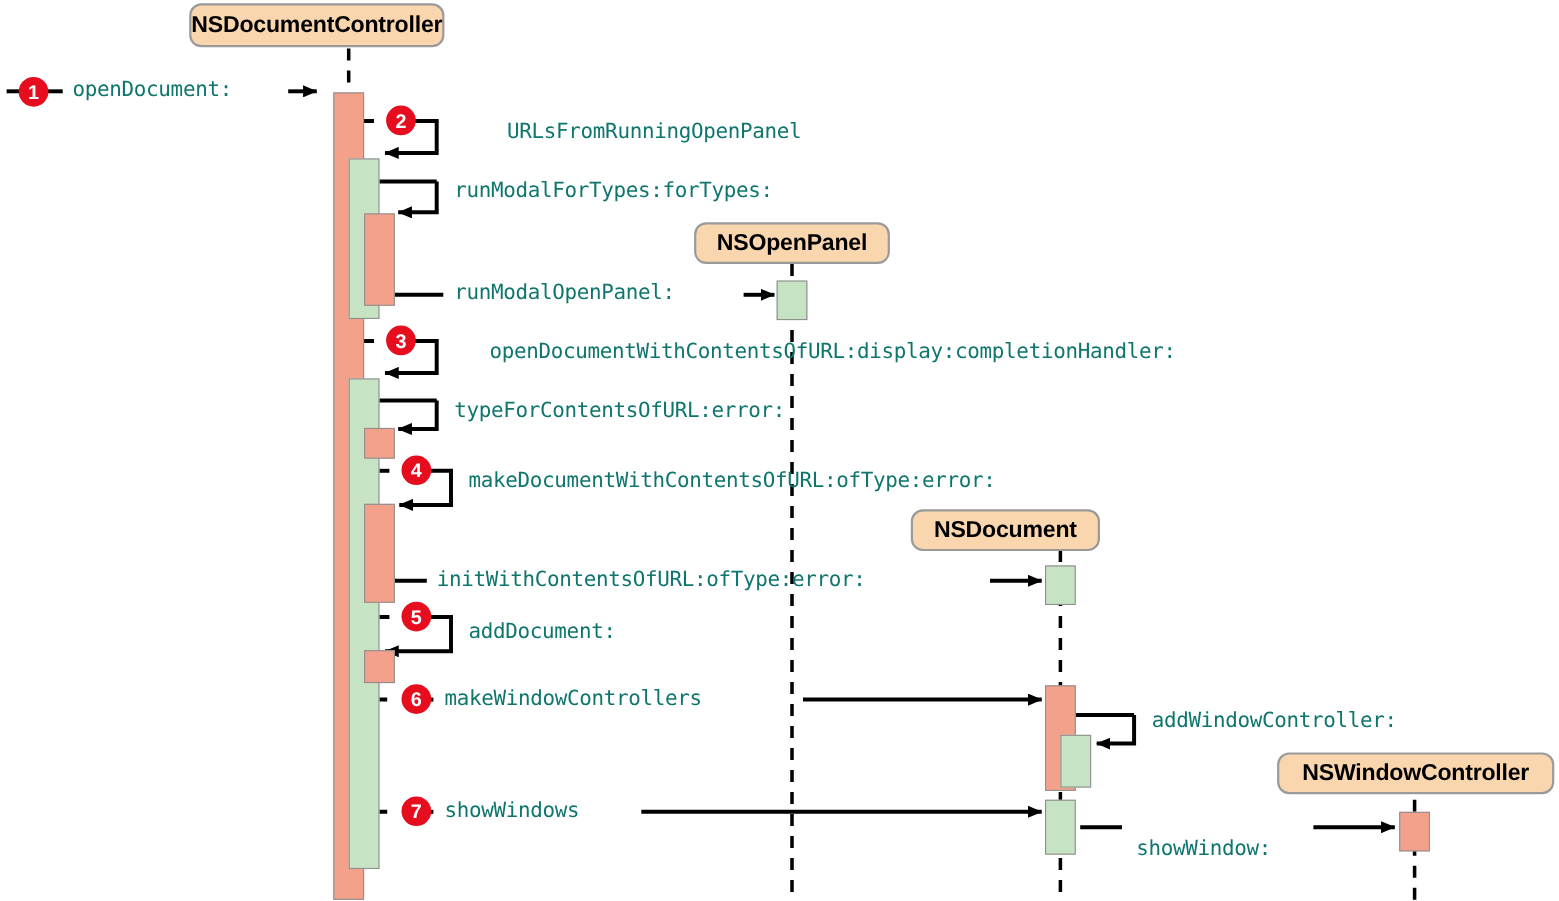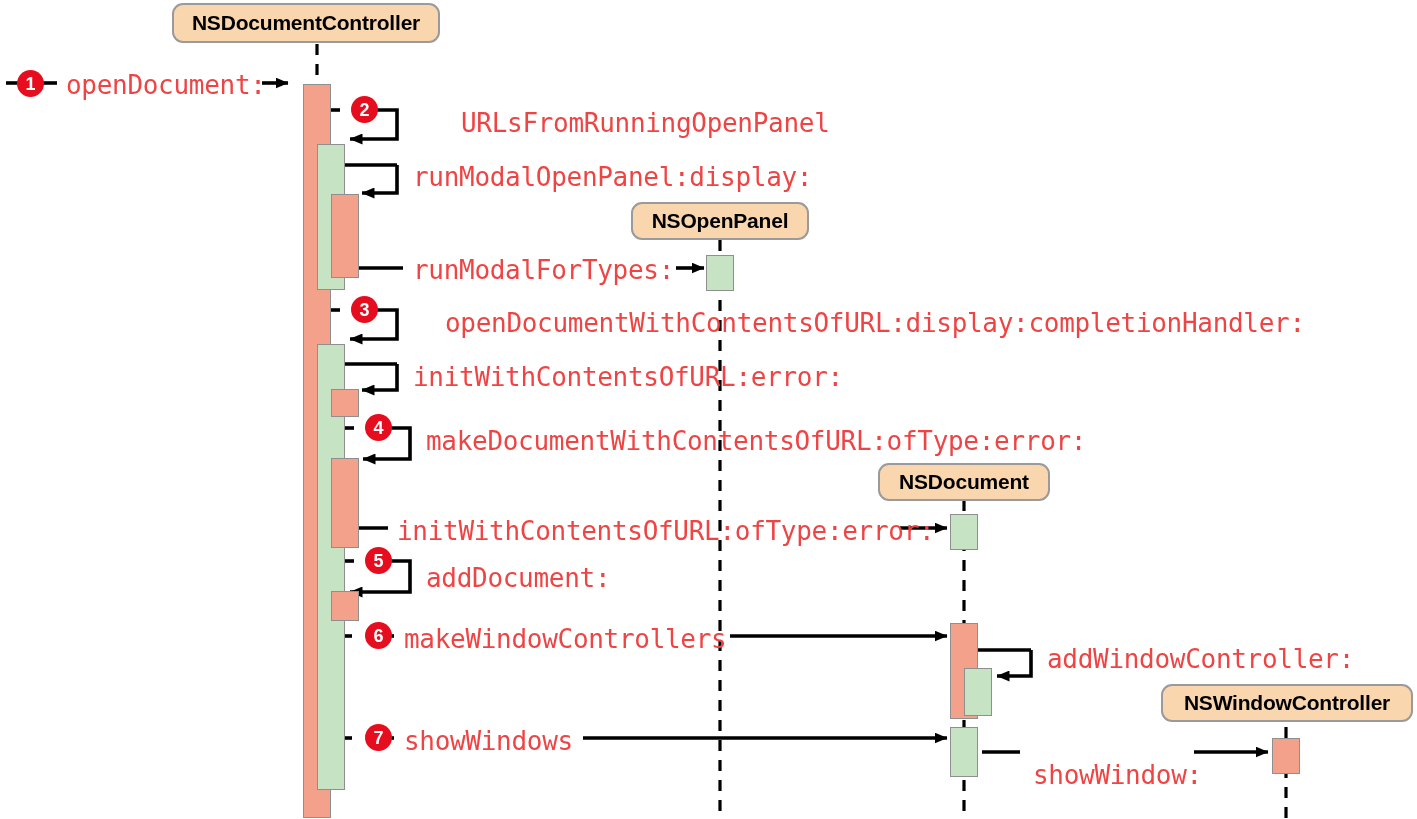--- a/index.html
+++ b/index.html
@@ -62,22 +62,22 @@
     display: flex;
     align-items: center;
     justify-content: center;
     line-height: 1;
     z-index: 30;
   }
   
   .msg {
     position: absolute;
     font-family: "DejaVu Sans Mono", monospace;
-    font-size: 26px;
-    color: #ef4444;
+    font-size: 19px;
+    color: #0f766e;
     white-space: nowrap;
     line-height: 1;
     letter-spacing: -0.3px;
     z-index: 20;
   }
 </style>
 </head>
 <body>
 
 <div id="diagram-root">
@@ -184,29 +184,29 @@
 
   <div class="act green" style="left:706px; top:255px; width:28px; height:36px; z-index:11;"></div>
 
   <div class="act green" style="left:950px; top:514px; width:28px; height:36px; z-index:11;"></div>
   <div class="act salmon" style="left:950px; top:623px; width:28px; height:96px; z-index:11;"></div>
   <div class="act green" style="left:964px; top:668px; width:28px; height:48px; z-index:12;"></div>
   <div class="act green" style="left:950px; top:727px; width:28px; height:50px; z-index:11;"></div>
 
   <div class="act salmon" style="left:1272px; top:738px; width:28px; height:36px; z-index:11;"></div>
 
-  <div class="lifeline-box" style="left:172px; top:3px; width:268px; height:40px;">
+  <div class="lifeline-box" style="left:172px; top:3px; width:232px; height:40px;">
     <span>NSDocumentController</span>
   </div>
 
   <div class="lifeline-box" style="left:631px; top:202px; width:178px; height:38px;justify-content:center;">
     <span>NSOpenPanel</span>
   </div>
 
-  <div class="lifeline-box" style="left:878px; top:463px; width:172px; height:38px;">
+  <div class="lifeline-box" style="left:828px; top:463px; width:172px; height:38px;">
     <span>NSDocument</span>
   </div>
 
   <div class="lifeline-box" style="left:1161px; top:684px; width:252px; height:38px;">
     <span>NSWindowController</span>
   </div>
 
   <div class="badge" style="left:17px; top:70px;">
     <span>1</span>
   </div>
@@ -226,27 +226,27 @@
     <span>6</span>
   </div>
   <div class="badge" style="left:365px; top:724px;">
     <span>7</span>
   </div>
 
   <div class="msg" style="left:66px; top:72px;">openDocument:</div>
 
   <div class="msg" style="left:413px; top:110px;margin-left:48px;">URLsFromRunningOpenPanel</div>
 
-  <div class="msg" style="left:413px; top:164px;">runModalOpenPanel:display:</div>
-
-  <div class="msg" style="left:413px; top:257px;">runModalForTypes:</div>
+  <div class="msg" style="left:413px; top:164px;">runModalForTypes:forTypes:</div>
+
+  <div class="msg" style="left:413px; top:257px;">runModalOpenPanel:</div>
 
   <div class="msg" style="left:413px; top:310px;margin-left:32px;">openDocumentWithContentsOfURL:display:completionHandler:</div>
 
-  <div class="msg" style="left:413px; top:364px;">initWithContentsOfURL:error:</div>
+  <div class="msg" style="left:413px; top:364px;">typeForContentsOfURL:error:</div>
 
   <div class="msg" style="left:426px; top:428px;">makeDocumentWithContentsOfURL:ofType:error:</div>
 
   <div class="msg" style="left:397px; top:518px;">initWithContentsOfURL:ofType:error:</div>
 
   <div class="msg" style="left:426px; top:565px;">addDocument:</div>
 
   <div class="msg" style="left:404px; top:626px;">makeWindowControllers</div>
 
   <div class="msg" style="left:1047px; top:646px;">addWindowController:</div>

